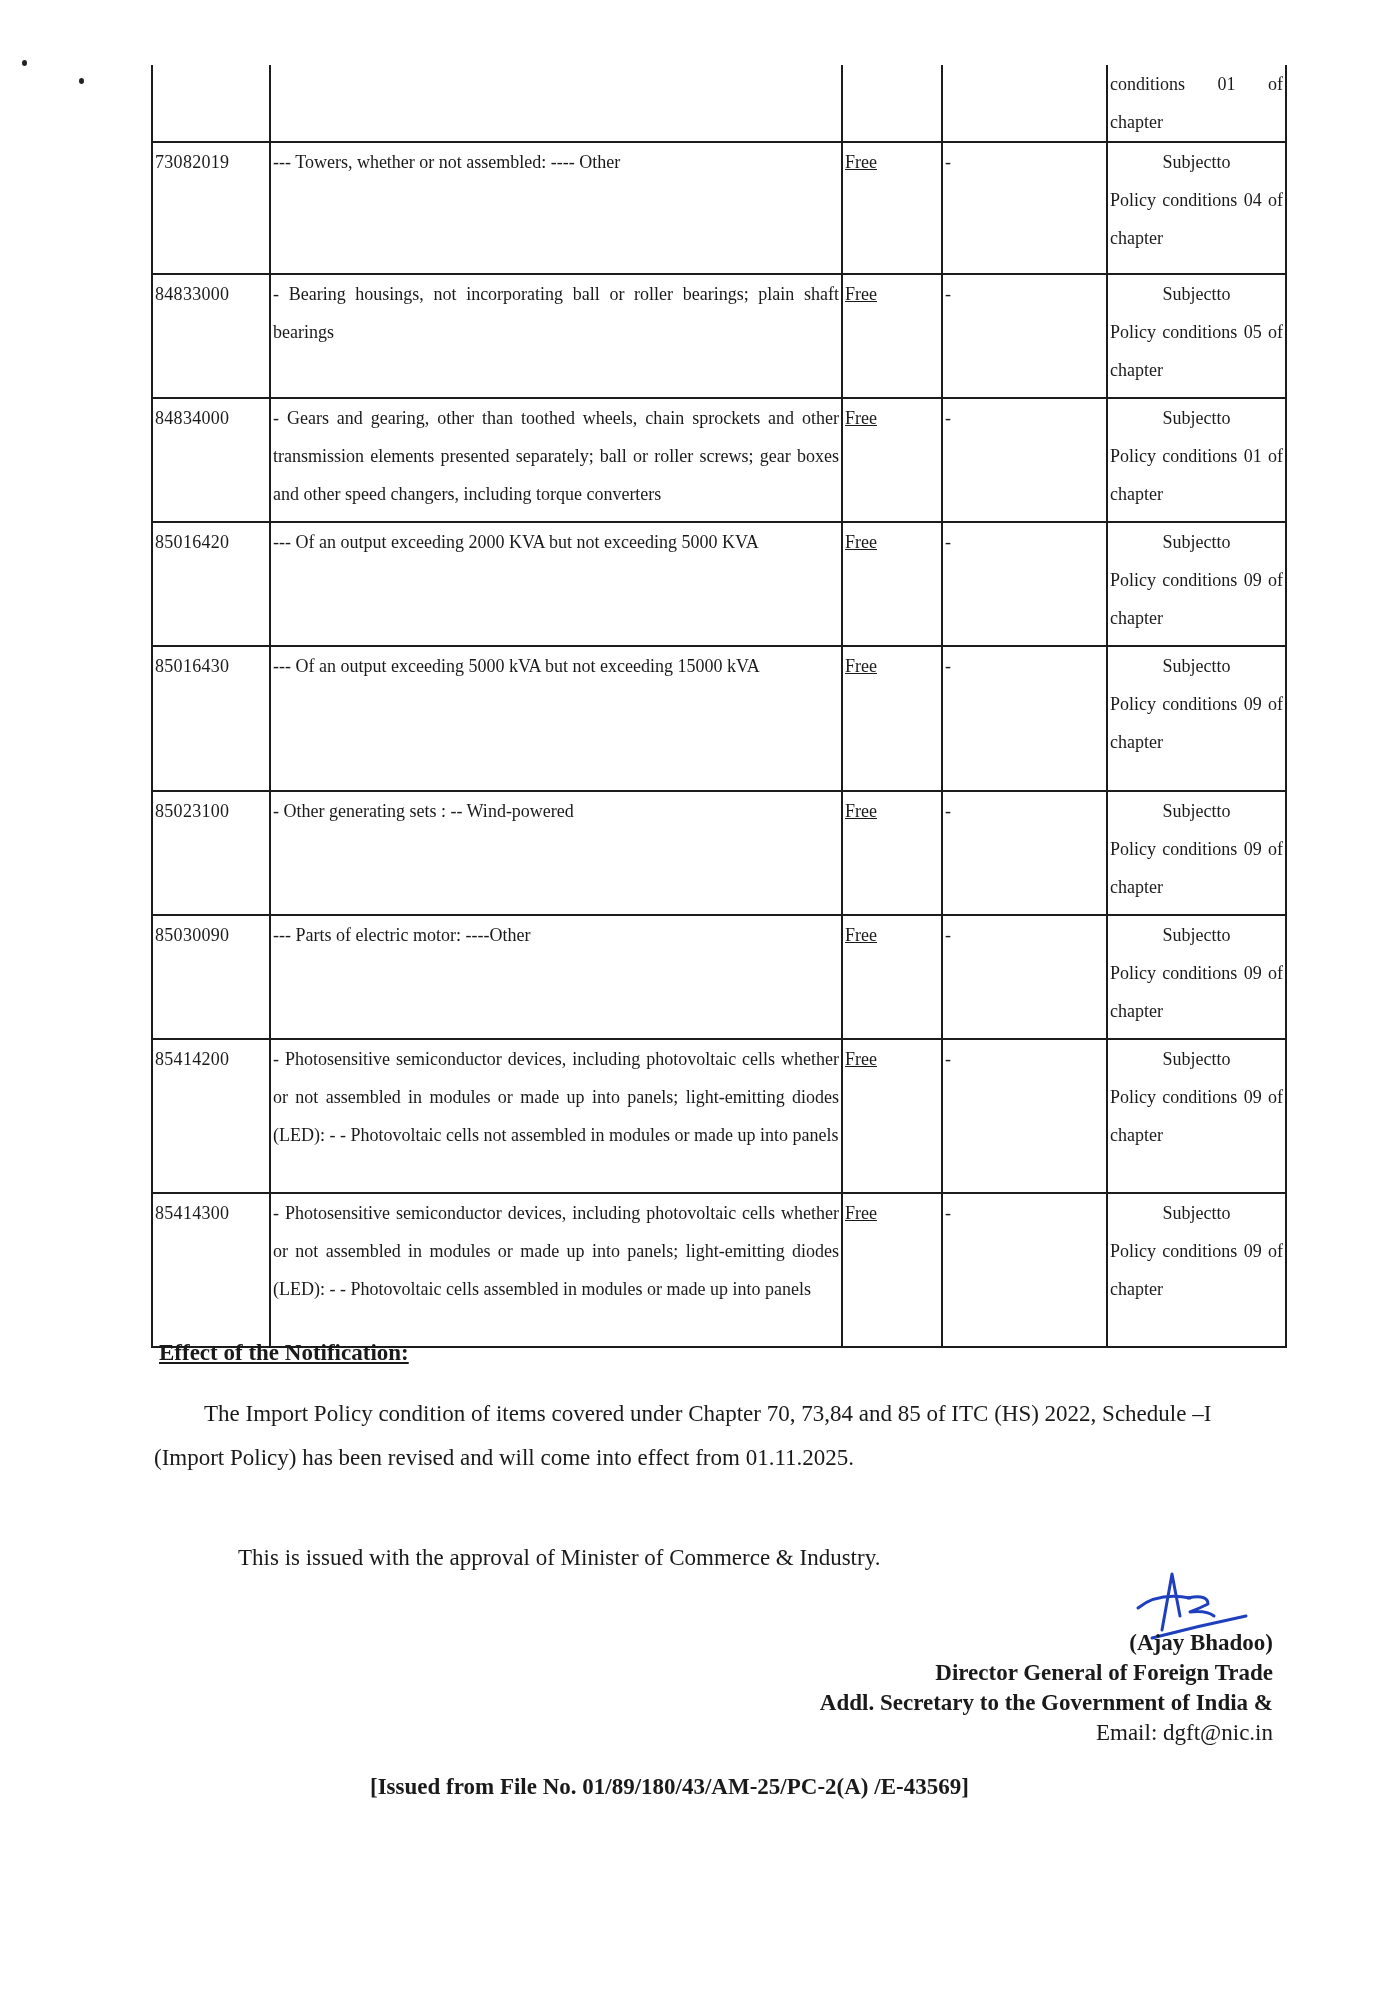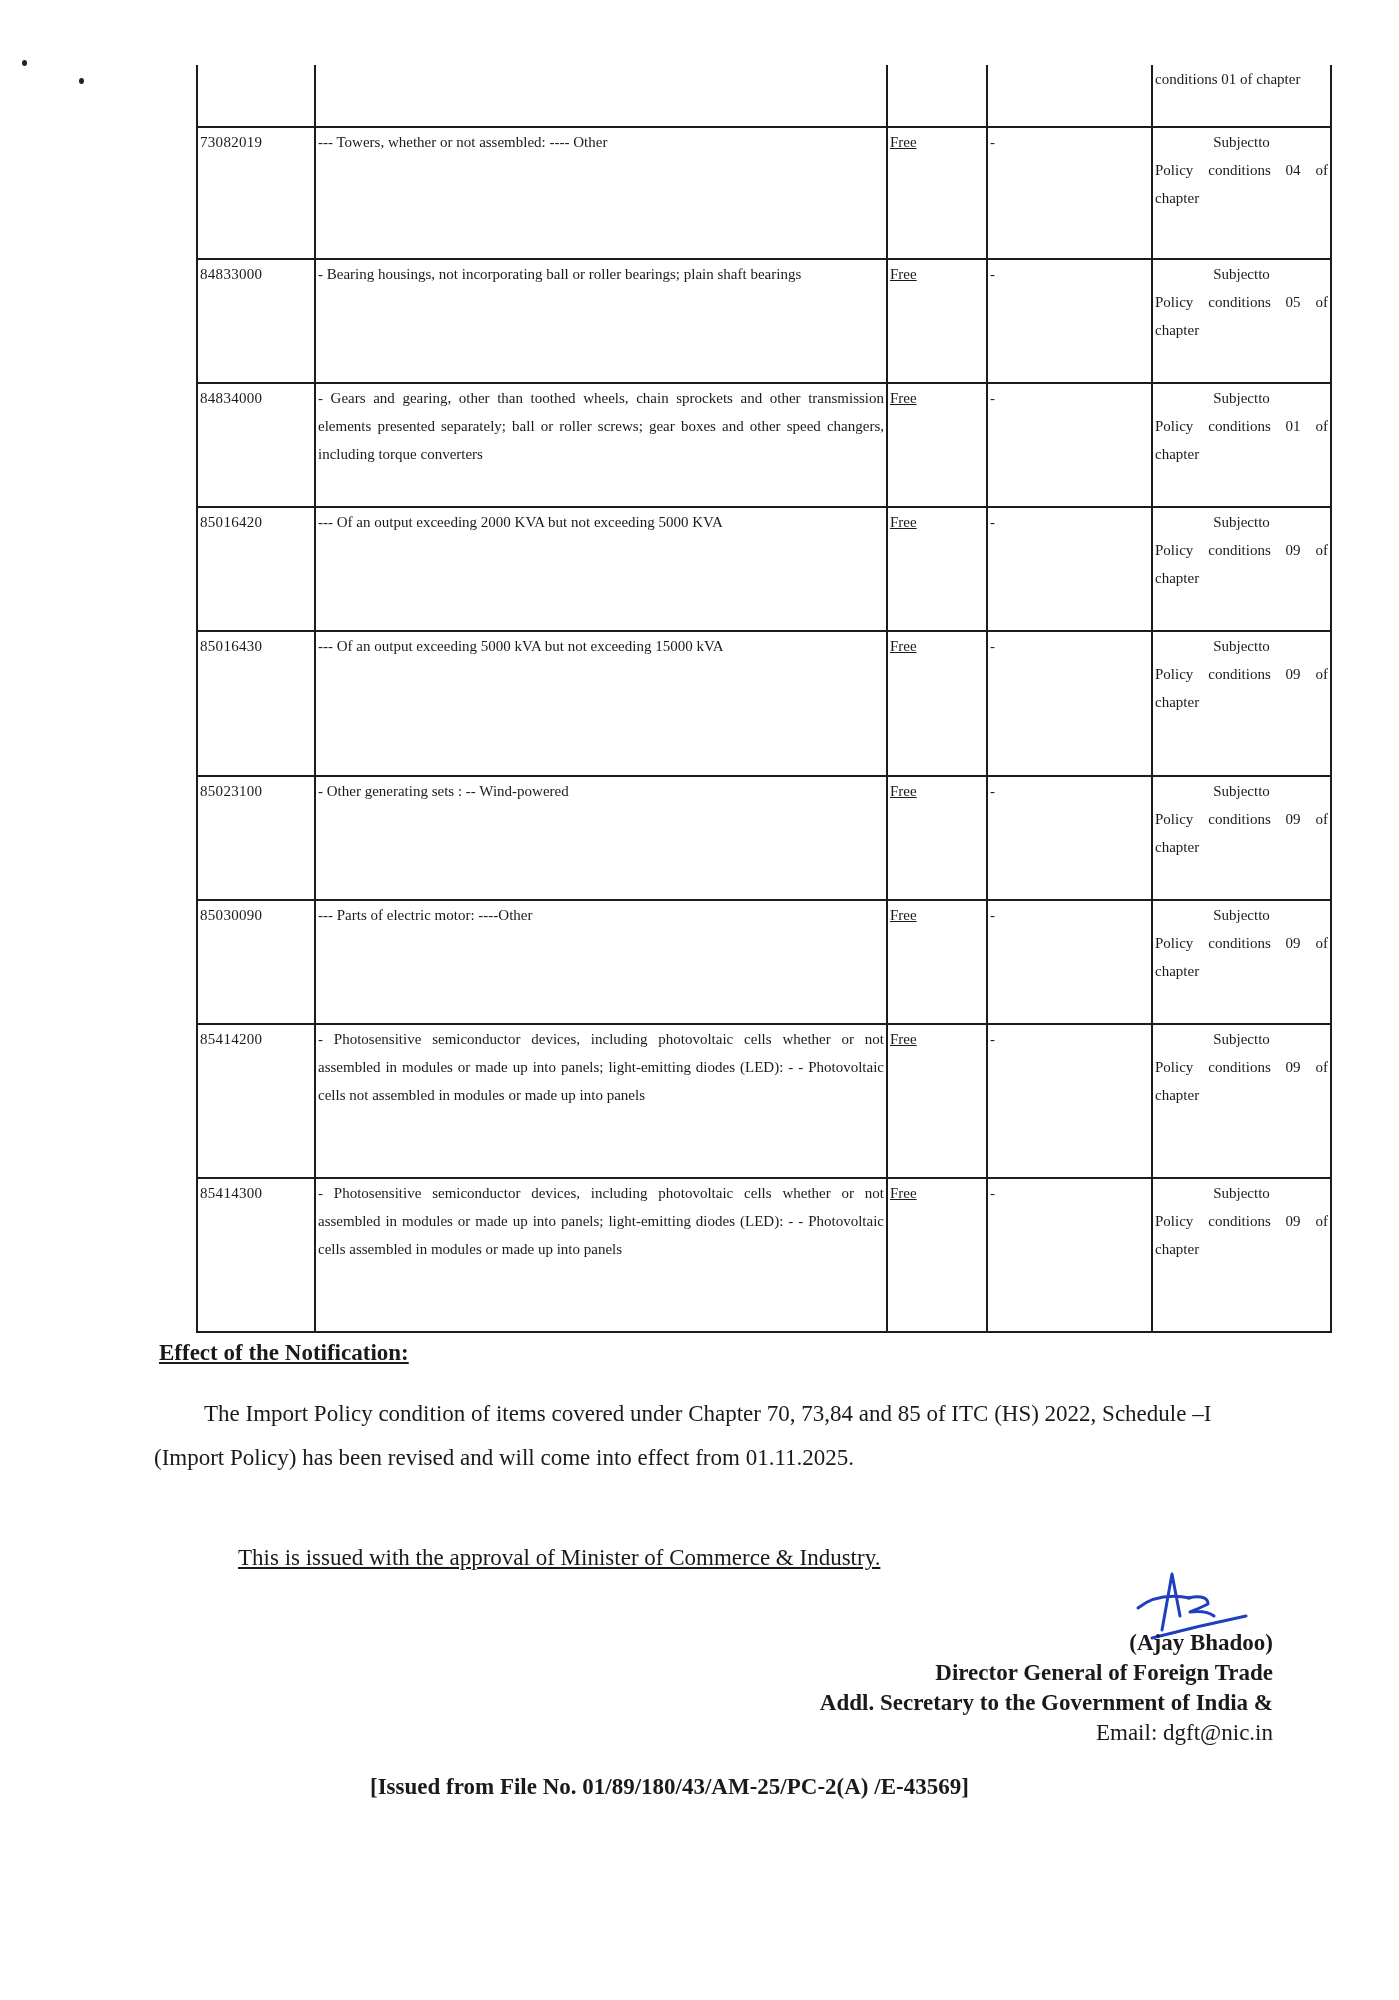--- a/index.html
+++ b/index.html
@@ -5,42 +5,42 @@
   html, body { margin: 0; padding: 0; background: #ffffff; }
   body {
     width: 1399px; height: 2000px; position: relative; overflow: hidden;
     font-family: "Liberation Serif", "DejaVu Serif", serif;
     color: #1a1a1a;
   }
   .speck { position: absolute; width: 5px; height: 6px; background: #222; border-radius: 50%; }
   .tbl {
     position: absolute; left: 151px; top: 65px;
     border-collapse: collapse; table-layout: fixed;
-    font-size: 15px; line-height: 28px; margin-left: 45px;
+    font-size: 18px; line-height: 38px;
   }
   .tbl td {
     border: 2px solid #1c1c1c; vertical-align: top; padding: 0 2px;
   }
   .tbl tr.first td { border-top: none; }
   .c-code { width: 112px; letter-spacing: 0.3px; }
   .c-desc { width: 566px; text-align: justify; }
   .c-pol { width: 94px; text-decoration: underline; }
   .c-cond { width: 159px; }
   .c-pc { width: 173px; text-align: justify; text-align-last: left; }
   .pc-line1 { display: flex; justify-content: center; }
   .heading {
     position: absolute; left: 159px; top: 1340px;
     font-size: 23px; font-weight: bold; text-decoration: underline;
   }
   .para {
     position: absolute; left: 154px; width: 1124px;
     font-size: 23px; line-height: 44px;
   }
   .para .indent { display: inline-block; width: 50px; }
-  .approval { position: absolute; left: 238px; top: 1545px; font-size: 23px; text-decoration: underline; }
+  .approval { position: absolute; left: 238px; top: 1545px; font-size: 23px; }
   .sig-block {
     position: absolute; right: 126px; top: 1628px; text-align: right;
     font-size: 23px; line-height: 30px;
   }
   .sig-block .b { font-weight: bold; }
   .signature { position: absolute; left: 1128px; top: 1568px; }
   .fileno {
     position: absolute; left: 370px; top: 1774px;
     font-size: 23px; font-weight: bold;
   }

